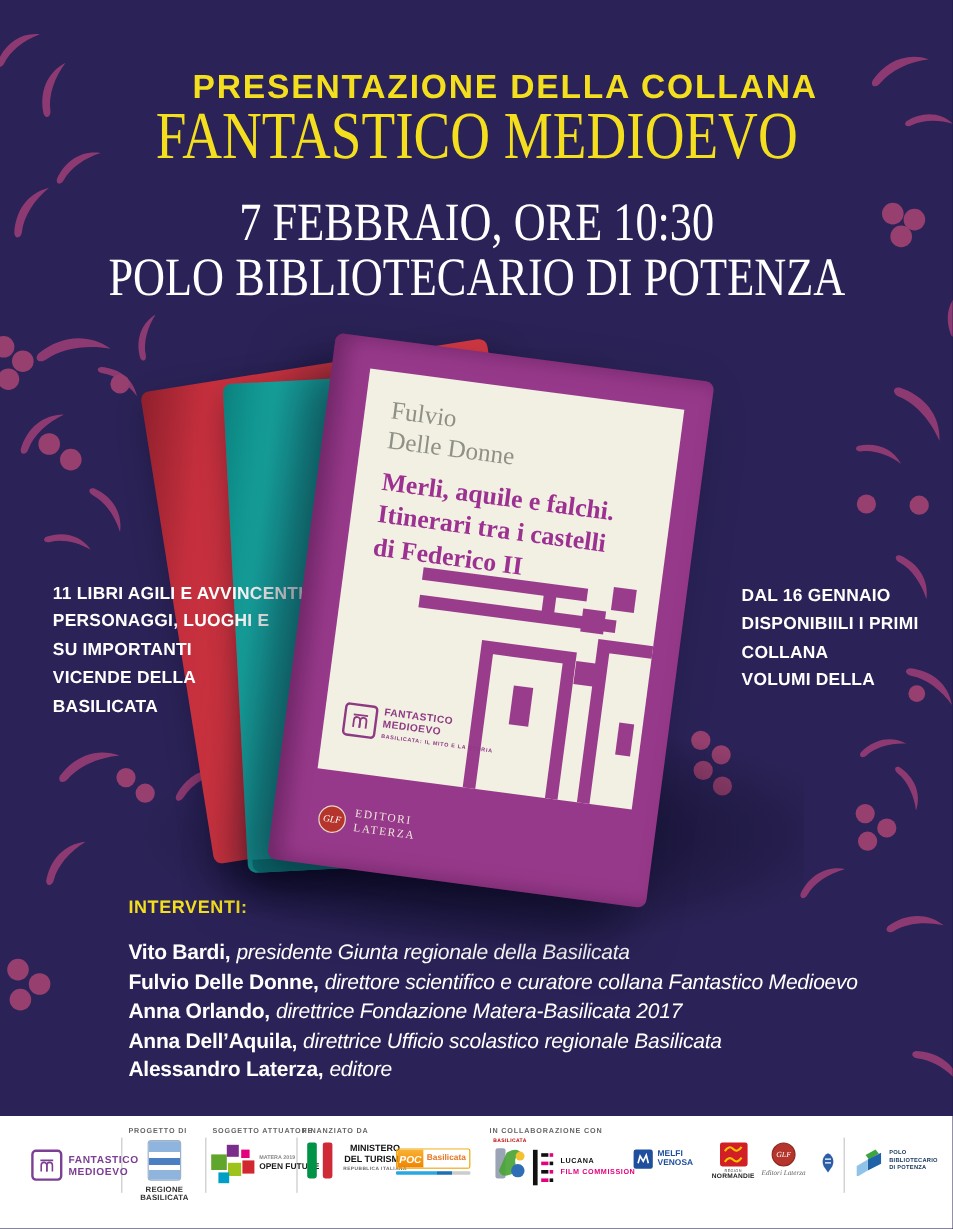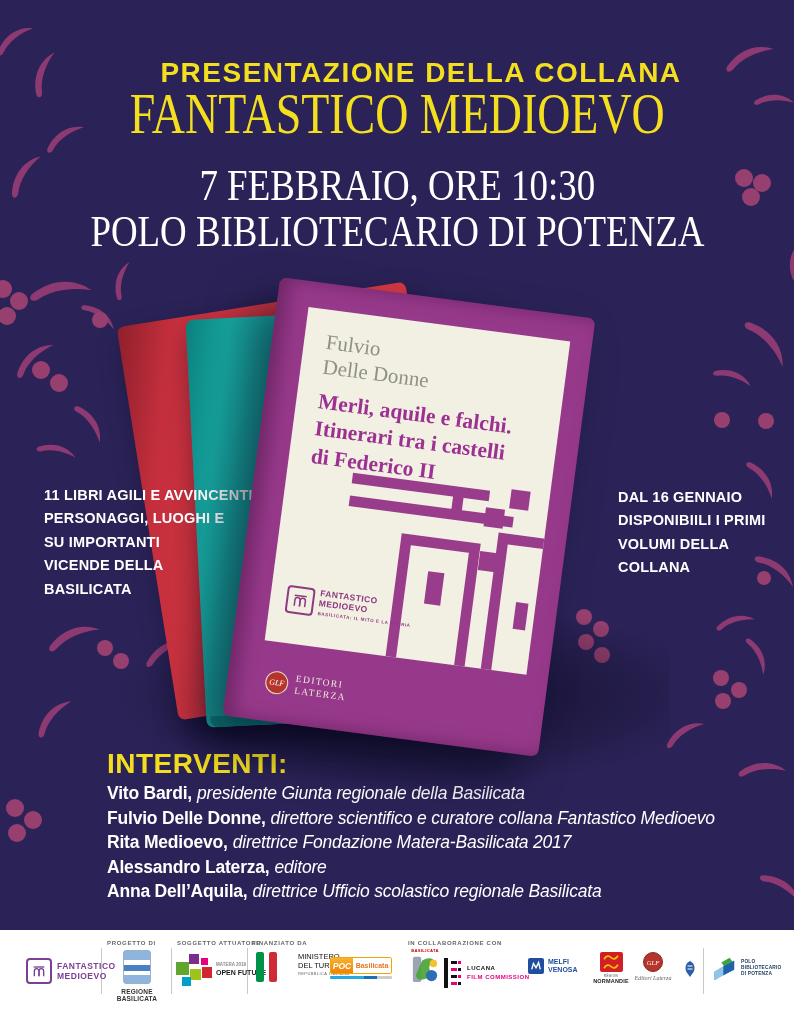--- a/index.html
+++ b/index.html
@@ -56,21 +56,21 @@
      letter-spacing:1.4px;line-height:1.2;}
 
   
   .note{position:absolute;color:#fff;font-weight:bold;font-size:14.5px;letter-spacing:0.2px;
      line-height:1.62;z-index:3;}
   .note-left{left:44px;top:484px;width:215px;}
   .note-right{left:618px;top:486px;width:170px;}
 
   
   .interventi-heading{position:absolute;left:107px;top:748px;z-index:3;
-     color:#f3df1e;font-size:28px;font-weight:bold;letter-spacing:0.5px;}
+     color:#f3df1e;font-size:15px;font-weight:bold;letter-spacing:0.5px;}
   .speakers{position:absolute;left:107px;top:781px;z-index:3;color:#fff;
      font-size:17.5px;line-height:24.6px;letter-spacing:-0.2px;}
   .speaker-name{font-weight:bold;}
   .speaker-role{font-style:italic;margin-left:5px;}
 
   
   .footer{position:absolute;left:0;bottom:0;width:794px;height:94px;background:#ffffff;z-index:5;}
   .flabel{position:absolute;top:10px;font-size:6px;font-weight:bold;color:#666;letter-spacing:0.7px;}
   .fdiv{position:absolute;top:18px;width:1px;height:46px;background:#c9c9c9;}
   .f-fant{position:absolute;left:26px;top:28px;display:flex;gap:5px;align-items:center;}
@@ -82,21 +82,21 @@
      background:linear-gradient(180deg,#8fb4dd 0 28%,#ffffff 28% 44%,#4a7fc1 44% 62%,#ffffff 62% 76%,#8fb4dd 76% 100%);}
   .f-reg-name{margin-top:4px;font-size:6.5px;font-weight:bold;color:#333;letter-spacing:0.2px;}
   .f-mat{position:absolute;left:176px;top:24px;display:flex;gap:4px;align-items:center;}
   .f-mat-icon{position:relative;width:36px;height:32px;}
   .f-mat-icon i{position:absolute;display:block;}
   .f-mat-text{font-size:4.5px;font-weight:bold;color:#888;line-height:1.4;}
   .f-mat-text b{display:block;font-size:7px;color:#1a1a1a;}
   .f-min{position:absolute;left:256px;top:22px;display:flex;}
   .f-flag{display:flex;gap:5px;}
   .f-flag i{display:block;width:8px;height:30px;border-radius:2px;}
-  .f-min-text{margin-left:21px;font-size:7.5px;font-weight:normal;color:#111;line-height:1.2;}
+  .f-min-text{margin-left:9px;font-size:7.5px;font-weight:bold;color:#111;line-height:1.2;text-align:center;}
   .f-min-sub{font-size:4px;color:#666;letter-spacing:0.4px;margin-top:2px;}
   .f-poc{position:absolute;left:330px;top:27px;width:62px;}
   .f-poc-box{display:flex;height:15px;border:1px solid #f0a500;border-radius:2px;overflow:hidden;}
   .f-poc-main{width:22px;background:linear-gradient(180deg,#f9b233,#f08300);color:#fff;
      font-weight:bold;font-style:italic;font-size:8.5px;display:flex;align-items:center;justify-content:center;}
   .f-poc-sub{flex:1;background:#fff;color:#e87722;font-weight:bold;font-size:7px;
      display:flex;align-items:center;justify-content:center;}
   .f-poc-strip{height:3.5px;margin-top:1.5px;border-radius:1px;
      background:linear-gradient(90deg,#28a8e0 0 55%,#1a6fb5 55% 75%,#cccccc 75% 100%);}
   .f-bas{position:absolute;left:407px;top:18px;width:36px;text-align:center;}
@@ -310,40 +310,40 @@
   <div class="note note-left">
     <div>11 LIBRI AGILI E AVVINCENTI</div>
     <div>PERSONAGGI, LUOGHI E</div>
     <div>SU IMPORTANTI</div>
     <div>VICENDE DELLA</div>
     <div>BASILICATA</div>
   </div>
   <div class="note note-right">
     <div>DAL 16 GENNAIO</div>
     <div>DISPONIBIILI I PRIMI</div>
+    <div>COLLANA</div>
     <div>VOLUMI DELLA</div>
-    <div>COLLANA</div>
   </div>
 
   <div class="interventi-heading">INTERVENTI:</div>
   <div class="speakers">
     <div class="speaker-row">
       <span class="speaker-name">Vito Bardi,</span><span class="speaker-role">presidente Giunta regionale della Basilicata</span>
     </div>
     <div class="speaker-row">
       <span class="speaker-name">Fulvio Delle Donne,</span><span class="speaker-role">direttore scientifico e curatore collana Fantastico Medioevo</span>
     </div>
     <div class="speaker-row">
-      <span class="speaker-name">Rita Medioevo,</span><span class="speaker-role">direttrice Fondazione Matera-Basilicata 2017</span>
+      <span class="speaker-name">Anna Orlando,</span><span class="speaker-role">direttrice Fondazione Matera-Basilicata 2017</span>
+    </div>
+    <div class="speaker-row">
+      <span class="speaker-name">Anna Dell’Aquila,</span><span class="speaker-role">direttrice Ufficio scolastico regionale Basilicata</span>
     </div>
     <div class="speaker-row">
       <span class="speaker-name">Alessandro Laterza,</span><span class="speaker-role">editore</span>
-    </div>
-    <div class="speaker-row">
-      <span class="speaker-name">Anna Dell’Aquila,</span><span class="speaker-role">direttrice Ufficio scolastico regionale Basilicata</span>
     </div>
   </div>
 
   <div class="footer">
     <span class="flabel" style="left:107px">PROGETTO DI</span>
     <span class="flabel" style="left:177px">SOGGETTO ATTUATORE</span>
     <span class="flabel" style="left:252px">FINANZIATO DA</span>
     <span class="flabel" style="left:408px">IN COLLABORAZIONE CON</span>
     <i class="fdiv" style="left:101px"></i>
     <i class="fdiv" style="left:171px"></i>

